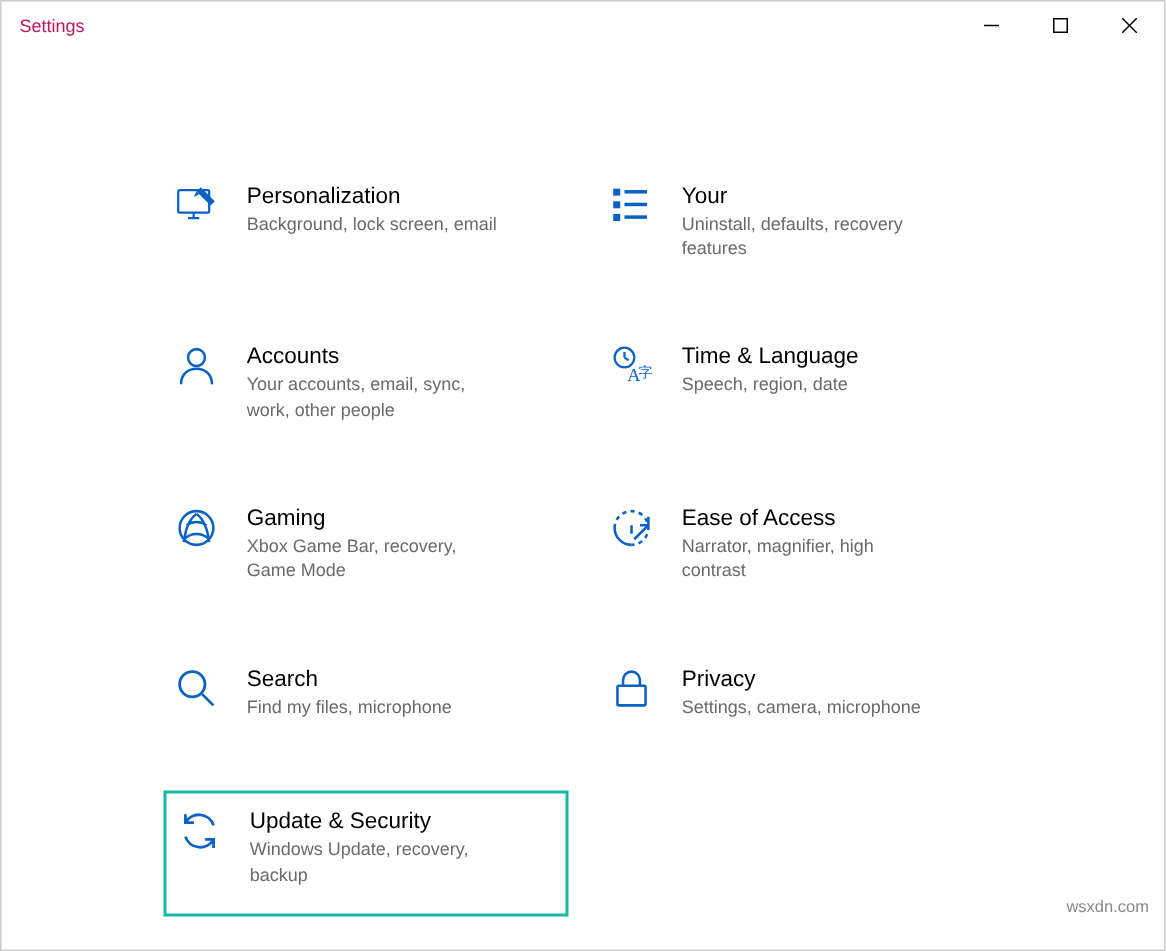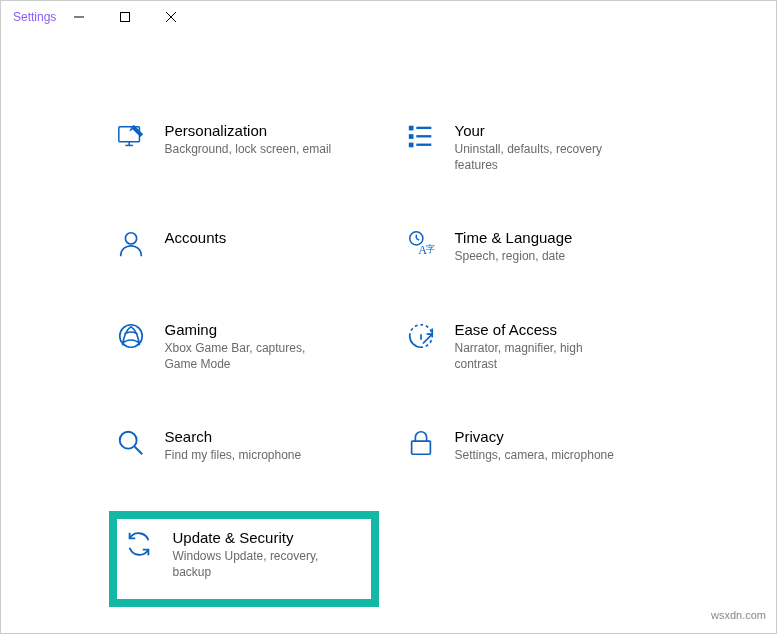--- a/index.html
+++ b/index.html
@@ -9,23 +9,24 @@
       width: 777px;
       height: 634px;
       overflow: hidden;
       position: relative;
       border: 1px solid #ccc;
     }
     .titlebar {
       height: 32px;
       display: flex;
       align-items: center;
+      justify-content: space-between;
       padding-left: 12px;
       font-size: 12px;
-      color: #8b5cf6;
+      color: #be185d;
     }
     .titlebar-title { font-weight: 400; }
     .win-controls { display: flex; height: 100%; }
     .win-btn {
       width: 46px;
       height: 32px;
       display: flex;
       align-items: center;
       justify-content: center;
       font-size: 12px;
@@ -47,21 +48,21 @@
     }
     .tile {
       display: flex;
       gap: 18px;
       align-items: flex-start;
       padding: 4px 6px;
       cursor: pointer;
       justify-content: space-between;
     }
     .tile.highlighted {
-      border: 8px solid #14b8a6;
+      border: 2px solid #14b8a6;
       padding: 10px 6px 18px 6px;
       margin-top: -4px;
     }
     .icon-wrap {
       width: 32px;
       height: 32px;
       flex-shrink: 0;
       display: flex;
       align-items: flex-start;
       justify-content: center;
@@ -76,21 +77,21 @@
       margin-bottom: 2px;
     }
     .tile-desc {
       font-size: 12px;
       color: #6a6a6a;
       line-height: 1.35;
       max-width: 170px;
     }
     .watermark {
       position: absolute;
-      bottom: 12px;
+      bottom: 22px;
       right: 10px;
       font-size: 11px;
       color: #888;
     }
   </style>
 </head>
 <body>
 
 <div class="titlebar">
   <span class="titlebar-title">Settings</span>
@@ -152,20 +153,21 @@
 
     <div class="tile">
       <div class="icon-wrap">
         <svg viewBox="0 0 32 32" fill="none" stroke="currentColor" stroke-width="1.8">
           <circle cx="16" cy="10" r="6"></circle>
           <path d="M5 29 C5 21 11 18 16 18 C21 18 27 21 27 29"></path>
         </svg>
       </div>
       <div class="tile-text">
         <div class="tile-title">Accounts</div>
+        <div class="tile-desc">Your accounts, email, sync, work, other people</div>
       </div>
     </div>
 
     <div class="tile">
       <div class="icon-wrap">
         <svg viewBox="0 0 32 32" fill="none" stroke="currentColor" stroke-width="1.6">
           <circle cx="11" cy="10" r="7"></circle>
           <line x1="11" y1="6" x2="11" y2="10"></line>
             <line x1="11" y1="10" x2="14" y2="12"></line>
           <text x="13" y="27" font-size="13" fill="currentColor" stroke="none" font-family="Segoe UI">A</text>
@@ -180,21 +182,21 @@
 
     <div class="tile">
       <div class="icon-wrap">
         <svg viewBox="0 0 32 32" fill="none" stroke="currentColor" stroke-width="1.8">
           <circle cx="16" cy="16" r="12"></circle>
           <path d="M16 6 C10 10 8 18 7 26 M16 6 C22 10 24 18 25 26 M9 14 C13 11 19 11 23 14 M7 24 C12 19 20 19 25 24"></path>
         </svg>
       </div>
       <div class="tile-text">
         <div class="tile-title">Gaming</div>
-        <div class="tile-desc">Xbox Game Bar, captures, Game Mode</div>
+        <div class="tile-desc">Xbox Game Bar, recovery, Game Mode</div>
       </div>
     </div>
 
     <div class="tile">
       <div class="icon-wrap">
         <svg viewBox="0 0 32 32" fill="none" stroke="currentColor" stroke-width="1.8">
           <path d="M4 16 A12 12 0 1 1 16 28" stroke-dasharray="3 3"></path>
           <path d="M4 16 A12 12 0 0 0 16 28"></path>
           <line x1="16" y1="14" x2="16" y2="20"></line>
           <polyline points="22 14 28 14 28 8"></polyline>

